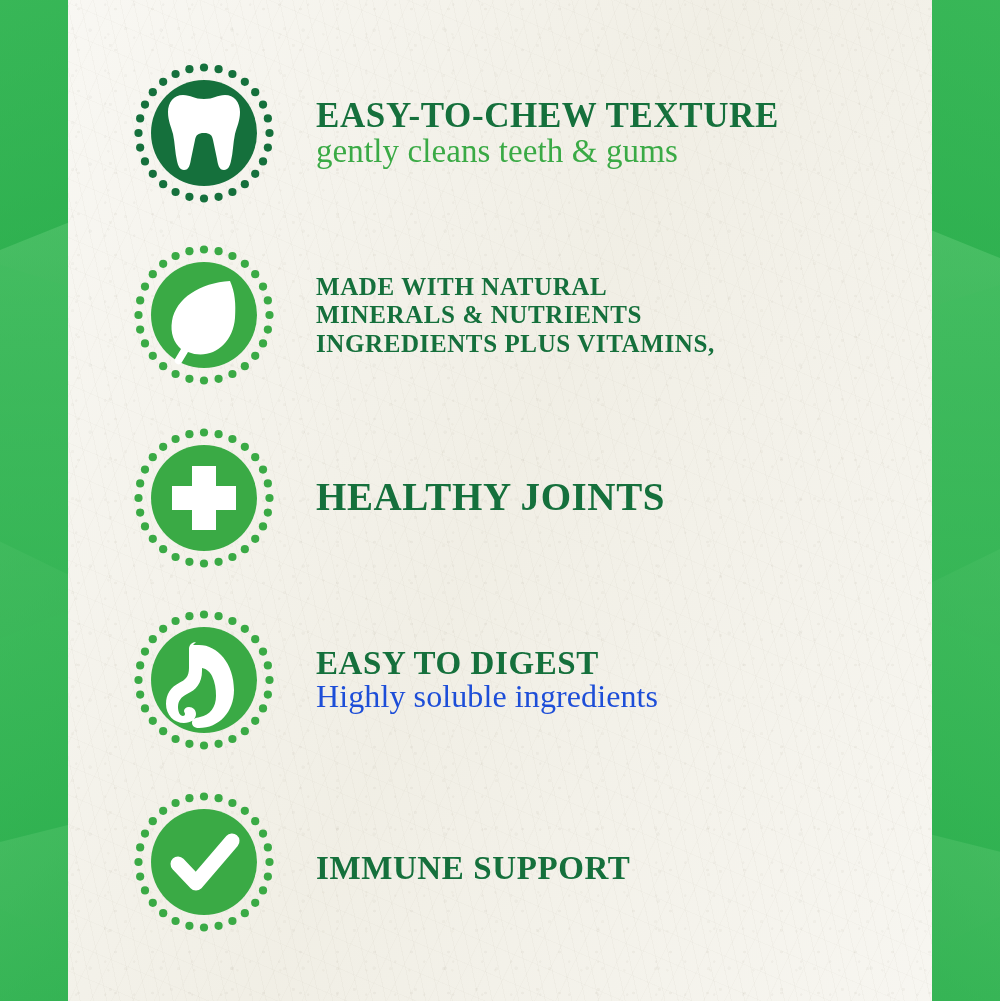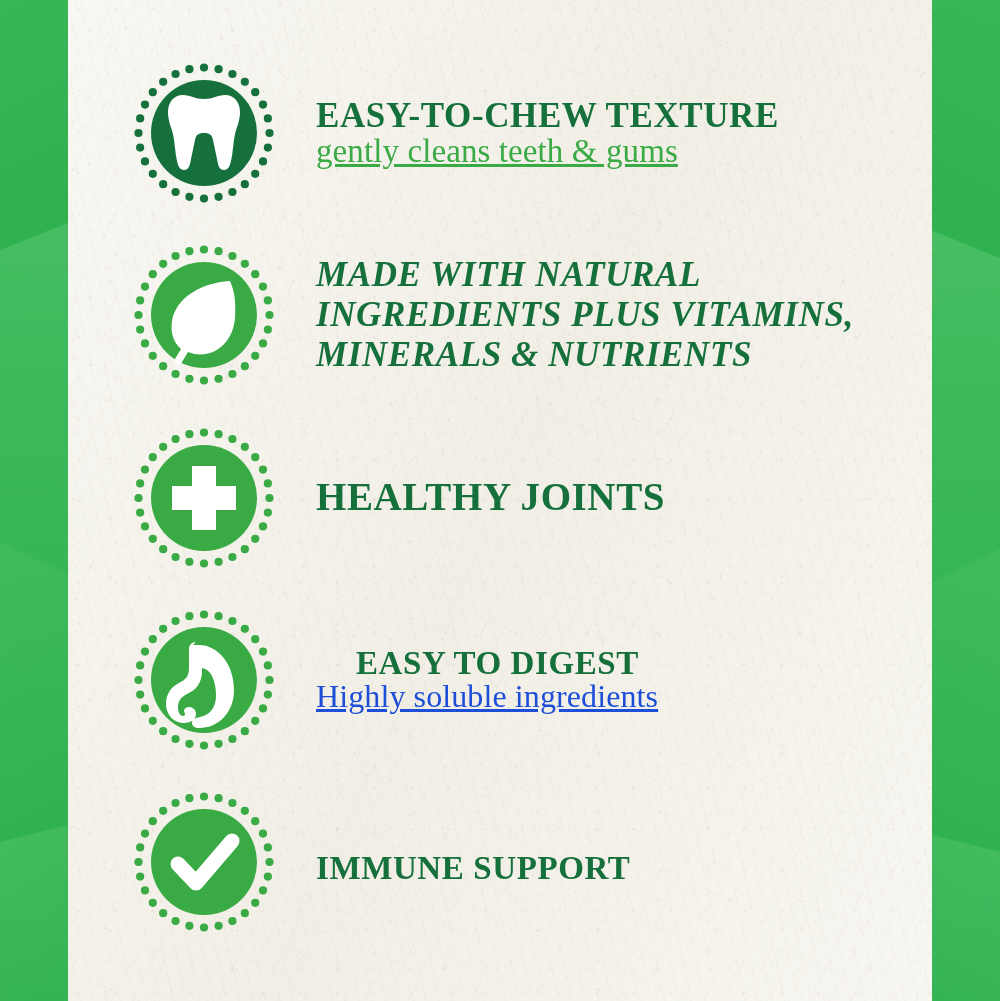--- a/index.html
+++ b/index.html
@@ -90,30 +90,29 @@
     line-height:1.04;
   }
   .line-bold {
     font-weight:bold;
     letter-spacing:.6px;
     text-transform:uppercase;
   }
   .line-light {
     font-weight:normal;
     letter-spacing:.1px;
-    text-decoration:underline;
   }
 
   
   .f1 .line-bold  { font-size:35px; }
   .f1 .line-light { font-size:33px; }
-  .f2 .line-bold  { font-size:35px; line-height:1.14;font-style:italic; }
+  .f2 .line-bold  { font-size:25px; line-height:1.14; }
   .f3 .line-light { font-size:33px; }
   .f3 .line-bold  { font-size:39px; }
-  .f4 .line-bold  { font-size:33px;margin-left:40px; }
+  .f4 .line-bold  { font-size:33px; }
   .f4 .line-light { font-size:32px; }
   .f5 .line-light { font-size:32px; }
   .f5 .line-bold  { font-size:33px;margin-top:12px; }
 </style>
 </head>
 <body>
 
 <div id="page">
 
   <div class="texture"></div>
@@ -212,22 +211,22 @@
               <circle cx="33.16" cy="22.79" r="4.1"></circle>
               <circle cx="45.58" cy="14.99" r="4.1"></circle>
               <circle cx="59.42" cy="10.14" r="4.1"></circle>
             </g>
           <circle cx="74" cy="74" r="53" fill="#3aaa45"></circle>
           <path fill="#ffffff" d="M100 40c-30 2-54 17-58 40-2 12 2 22 9 28l-6 10c-1 2 0 4 2 5 2 1 4 0 5-2l6-10c22 9 45-7 47-34 1-14 0-26-5-37z"></path>
         </svg>
       </div>
       <div class="feature-text">
         <div class="line-bold" style="color:#15703c">MADE WITH NATURAL</div>
+        <div class="line-bold" style="color:#15703c">MINERALS &amp; NUTRIENTS</div>
         <div class="line-bold" style="color:#15703c">INGREDIENTS PLUS VITAMINS,</div>
-        <div class="line-bold" style="color:#15703c">MINERALS &amp; NUTRIENTS</div>
       </div>
     </div>
 
     <div class="feature f3">
       <div class="badge">
         <svg viewBox="0 0 148 148">
           <g id="dots3" fill="#3aaa45">
               <circle cx="74.00" cy="8.50" r="4.1"></circle>
               <circle cx="88.58" cy="10.14" r="4.1"></circle>
               <circle cx="102.42" cy="14.99" r="4.1"></circle>

